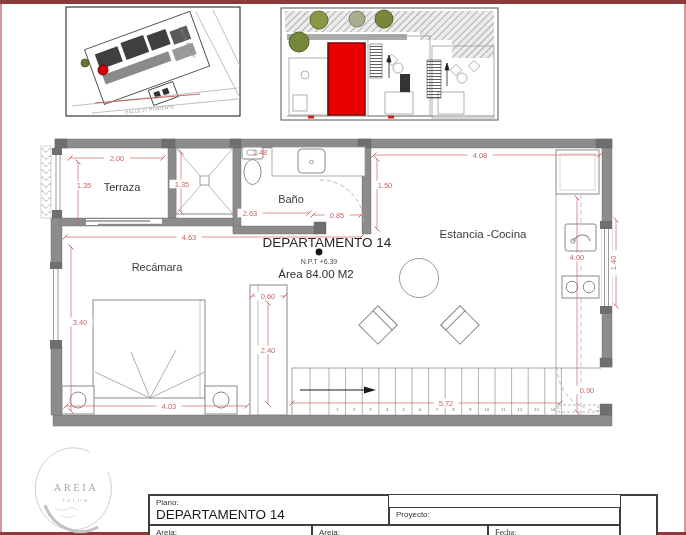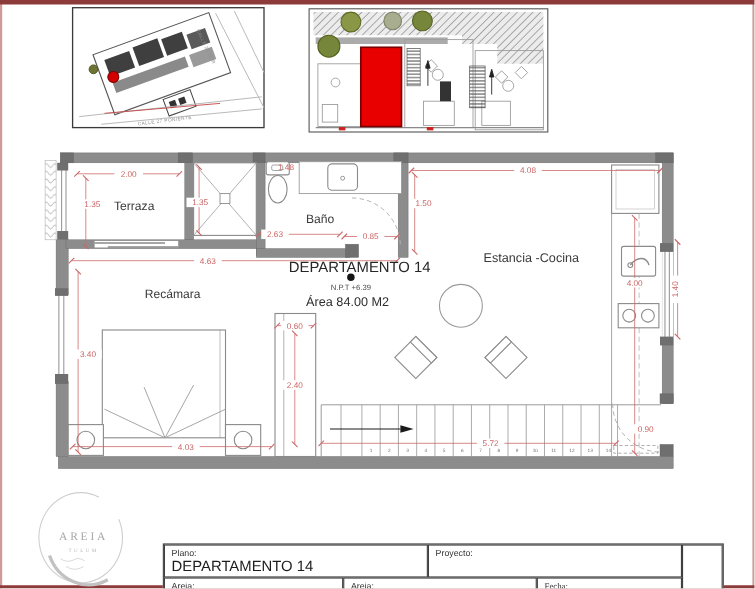--- a/index.html
+++ b/index.html
@@ -17,21 +17,21 @@
   .stairnum{font-size:4.3px;fill:#707070;text-anchor:middle;}
   .street{font-size:4.3px;fill:#8f8f8f;text-anchor:middle;letter-spacing:.4px;}
   .logoA{font-family:"Liberation Serif",serif;font-size:10.5px;fill:#a8a8a8;letter-spacing:2.5px;text-anchor:middle;}
   .logoB{font-family:"Liberation Serif",serif;font-size:4.6px;fill:#b5b5b5;letter-spacing:2.2px;text-anchor:middle;}
   
   .tb{position:absolute;left:148px;top:494px;width:510px;height:62px;box-sizing:border-box;
       border:1.5px solid #3f3f3f;display:grid;background:#fff;
       grid-template-columns:163px 77px 99px 132px 1fr;grid-template-rows:1fr 1fr;}
   .tb .cell{border:0.75px solid #3f3f3f;padding:2px 0 0 6px;overflow:hidden;}
   .c-plano{grid-column:1/3;grid-row:1;}
-  .c-proyecto{grid-column:3/5;grid-row:1;}
+  .c-proyecto{grid-column:3/5;grid-row:1;margin-top:12px;}
   .c-empty{grid-column:5;grid-row:1/3;}
   .c-escala{grid-column:1;grid-row:2;}
   .c-clave{grid-column:2/4;grid-row:2;}
   .c-fecha{grid-column:4;grid-row:2;font-family:Liberation Serif, serif;}
   .cell .lbl{display:block;font-size:8px;color:#333;}
   .cell .val{display:block;font-size:13.5px;color:#1c1c1c;margin-top:0px;}
 </style>
 </head>
 <body>
 

